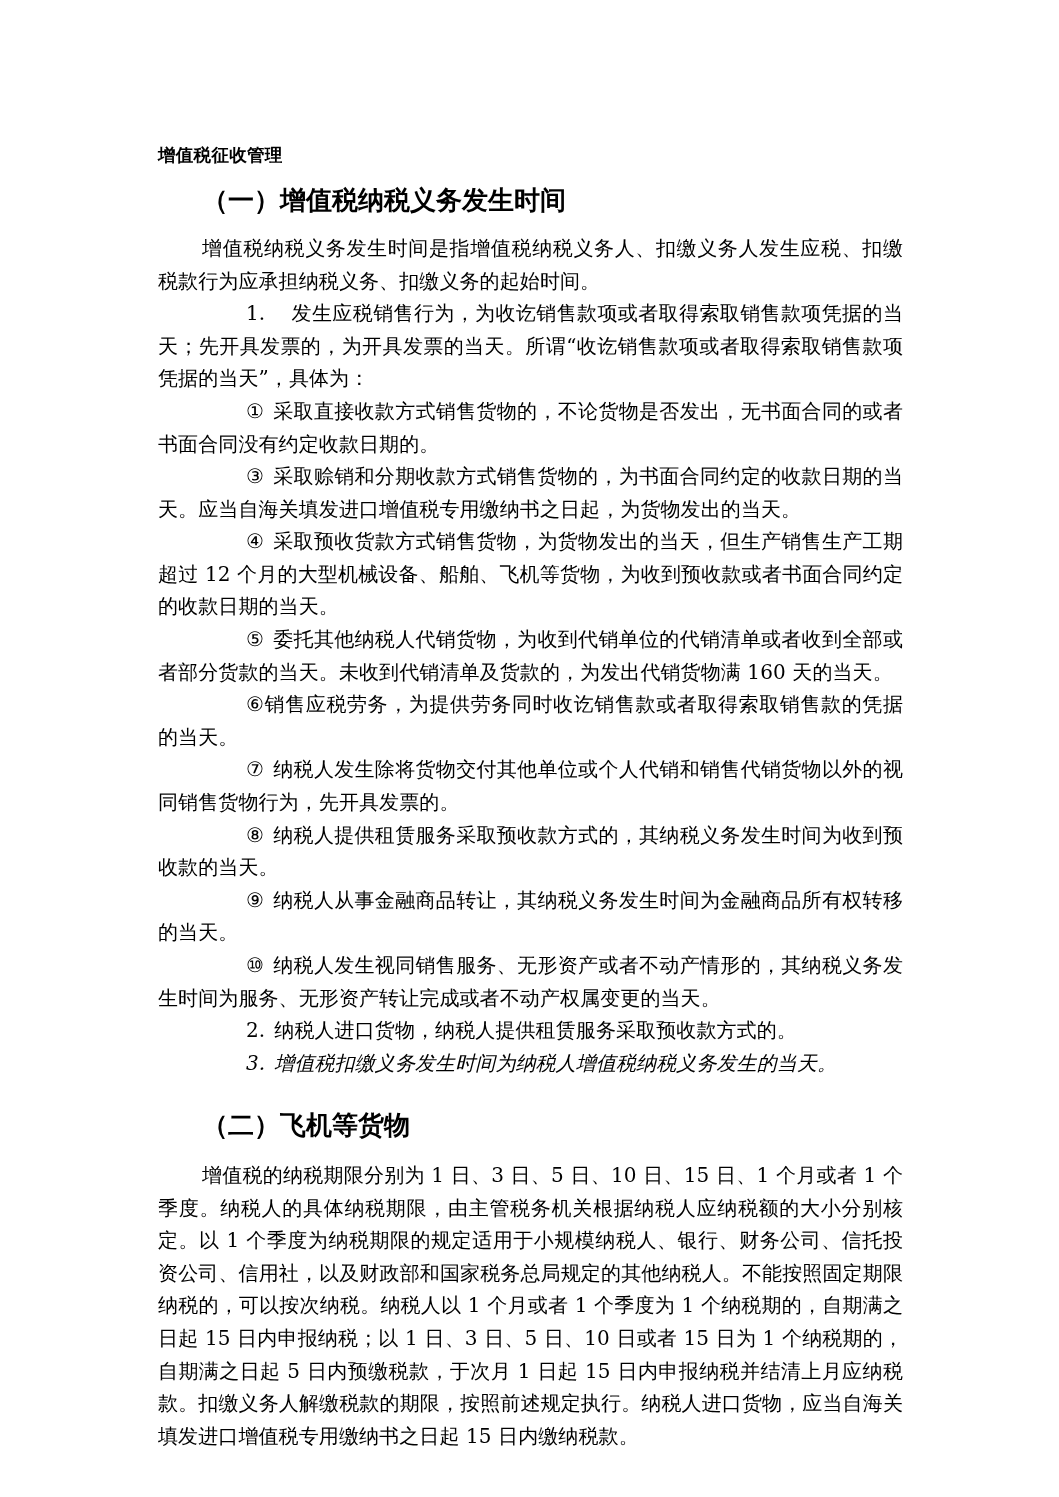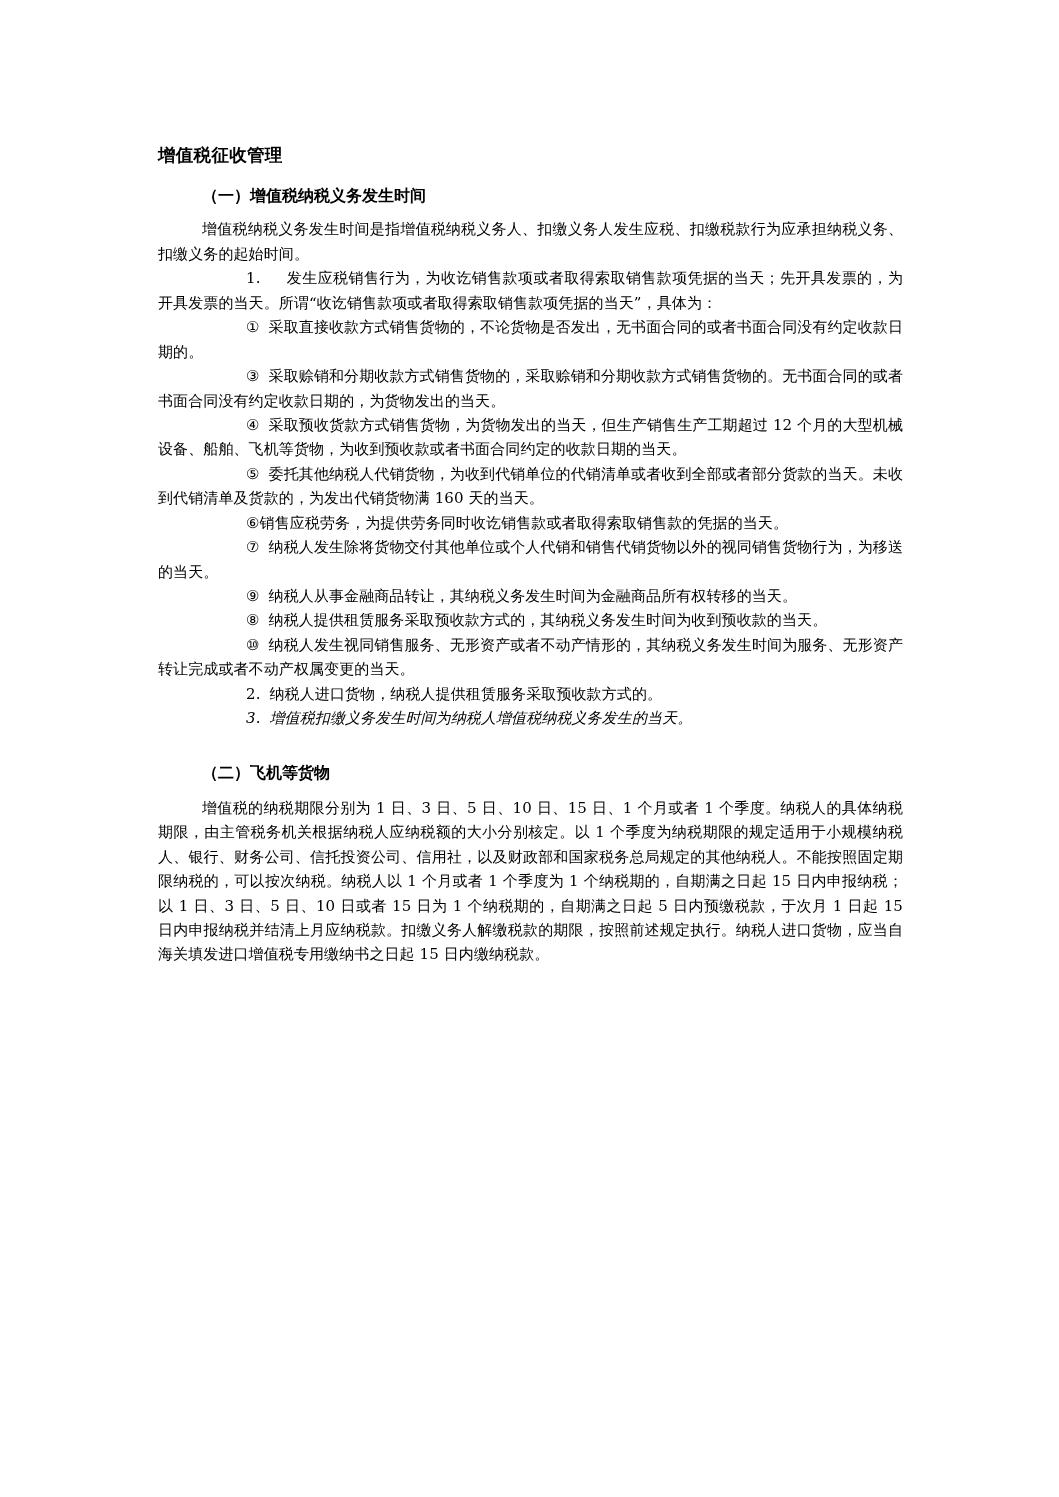--- a/index.html
+++ b/index.html
@@ -28,35 +28,35 @@
   .doc-title {
     font-family: "DejaVu Serif", "Liberation Serif", serif;
     font-size: 17.5px;
     font-weight: bold;
     color: #000;
     line-height: 1.5;
     margin: 0 0 16px 0;
     letter-spacing: 0.3px;
   }
   .heading {
-    font-family: Liberation Serif, serif;
-    font-size: 16px;
+    font-family: Liberation Mono, monospace;
+    font-size: 26px;
     font-weight: bold;
     color: #000;
     line-height: 1.45;
     margin: 14px 0 10px 0;
     text-indent: 44px;
   }
   .heading.second {
     margin-top: 30px;
     margin-bottom: 12px;
   }
   p.para {
     font-family: "DejaVu Serif", "Liberation Serif", serif;
-    font-size: 15px;
+    font-size: 20px;
     color: #000;
     line-height: 1.63;
     margin: 0;
     text-align: justify;
     text-justify: inter-ideograph;
     text-indent: 44px;
     letter-spacing: 0.1px;
   }
   p.para.num {
     text-indent: 44px;
@@ -85,33 +85,33 @@
 
     <h2 class="heading">（一）增值税纳税义务发生时间</h2>
 
     <p class="para"><span>增值税纳税义务发生时间是指增值税纳税义务人、扣缴义务人发生应税、扣缴税款行为应承担纳税义务、扣缴义务的起始时间。</span></p>
 
     <p class="para num"><span class="num-label wide">1.</span><span>发生应税销售行为，为收讫销售款项或者取得索取销售款项凭据的当天；先开具发票的，为开具发票的当天。所谓“收讫销售款项或者取得索取销售款项凭据的当天”，具体为：</span></p>
 
     <p class="para num"><span class="num-label narrow">①</span><span>采取直接收款方式销售货物的，不论货物是否发出，无书面合同的或者书面合同没有约定收款日期的。</span></p>
 
 
-    <p class="para num"><span class="num-label narrow">③</span><span>采取赊销和分期收款方式销售货物的，采取赊销和分期收款方式销售货物的。无书面合同的或者书面合同没有约定收款日期的，为货物发出的当天。</span></p>
+    <p class="para num"><span class="num-label narrow">③</span><span>采取赊销和分期收款方式销售货物的，为书面合同约定的收款日期的当天。应当自海关填发进口增值税专用缴纳书之日起，为货物发出的当天。</span></p>
 
     <p class="para num"><span class="num-label narrow">④</span><span>采取预收货款方式销售货物，为货物发出的当天，但生产销售生产工期超过 12 个月的大型机械设备、船舶、飞机等货物，为收到预收款或者书面合同约定的收款日期的当天。</span></p>
 
     <p class="para num"><span class="num-label narrow">⑤</span><span>委托其他纳税人代销货物，为收到代销单位的代销清单或者收到全部或者部分货款的当天。未收到代销清单及货款的，为发出代销货物满 160 天的当天。</span></p>
 
     <p class="para num"><span class="num-label">⑥</span><span>销售应税劳务，为提供劳务同时收讫销售款或者取得索取销售款的凭据的当天。</span></p>
 
-    <p class="para num"><span class="num-label narrow">⑦</span><span>纳税人发生除将货物交付其他单位或个人代销和销售代销货物以外的视同销售货物行为，为移送的当天。</span></p>
+    <p class="para num"><span class="num-label narrow">⑦</span><span>纳税人发生除将货物交付其他单位或个人代销和销售代销货物以外的视同销售货物行为，先开具发票的。</span></p>
+
+    <p class="para num"><span class="num-label narrow">⑧</span><span>纳税人提供租赁服务采取预收款方式的，其纳税义务发生时间为收到预收款的当天。</span></p>
 
     <p class="para num"><span class="num-label narrow">⑨</span><span>纳税人从事金融商品转让，其纳税义务发生时间为金融商品所有权转移的当天。</span></p>
-
-    <p class="para num"><span class="num-label narrow">⑧</span><span>纳税人提供租赁服务采取预收款方式的，其纳税义务发生时间为收到预收款的当天。</span></p>
 
     <p class="para num"><span class="num-label narrow">⑩</span><span>纳税人发生视同销售服务、无形资产或者不动产情形的，其纳税义务发生时间为服务、无形资产转让完成或者不动产权属变更的当天。</span></p>
 
     <p class="para num"><span class="num-label narrow">2.</span><span>纳税人进口货物，纳税人提供租赁服务采取预收款方式的。</span></p>
 
     <p class="para num gap-after"><span class="num-label narrow">3.</span><span>增值税扣缴义务发生时间为纳税人增值税纳税义务发生的当天。</span></p>
 
     <h2 class="heading second">（二）飞机等货物</h2>
 
     <p class="para"><span>增值税的纳税期限分别为 1 日、3 日、5 日、10 日、15 日、1 个月或者 1 个季度。纳税人的具体纳税期限，由主管税务机关根据纳税人应纳税额的大小分别核定。以 1 个季度为纳税期限的规定适用于小规模纳税人、银行、财务公司、信托投资公司、信用社，以及财政部和国家税务总局规定的其他纳税人。不能按照固定期限纳税的，可以按次纳税。纳税人以 1 个月或者 1 个季度为 1 个纳税期的，自期满之日起 15 日内申报纳税；以 1 日、3 日、5 日、10 日或者 15 日为 1 个纳税期的，自期满之日起 5 日内预缴税款，于次月 1 日起 15 日内申报纳税并结清上月应纳税款。扣缴义务人解缴税款的期限，按照前述规定执行。纳税人进口货物，应当自海关填发进口增值税专用缴纳书之日起 15 日内缴纳税款。</span></p>

